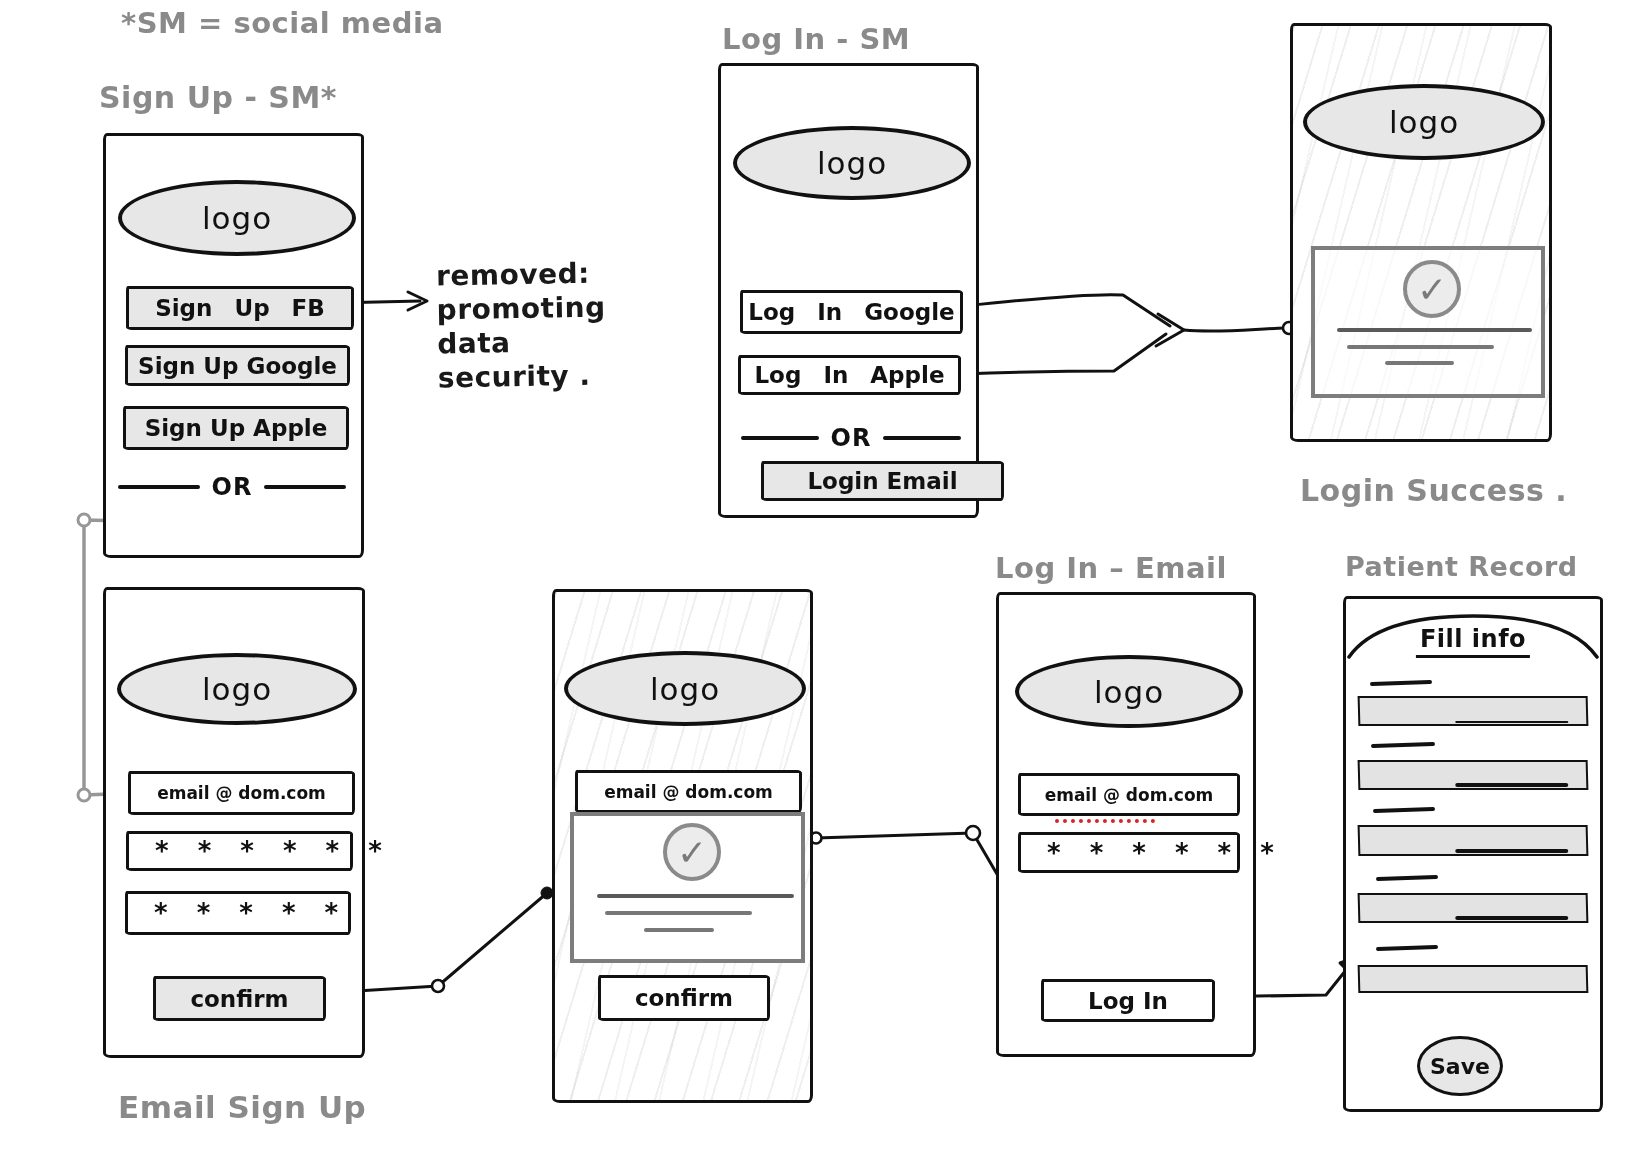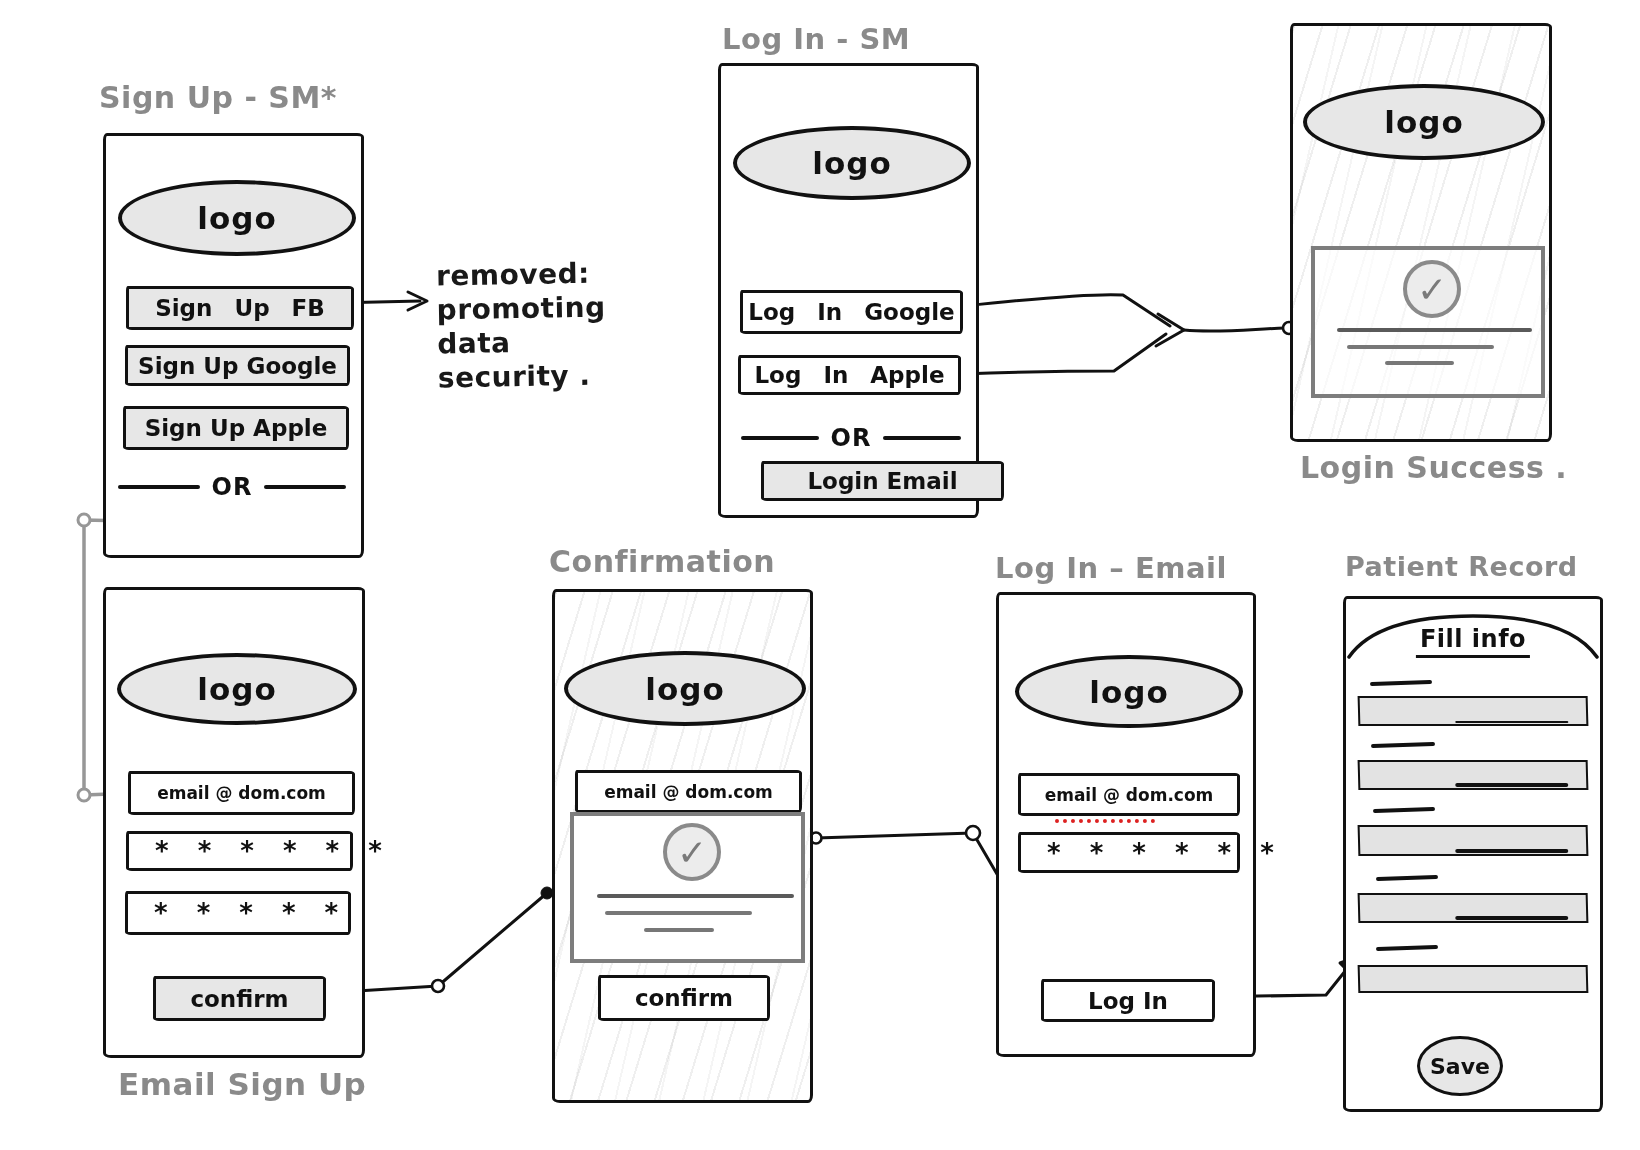--- a/index.html
+++ b/index.html
@@ -21,21 +21,21 @@
   .gray-text { color:#8a8a8a; }
   .panel { position:absolute; border:3.5px solid #111; background:#fff; border-radius:4px 7px 5px 8px / 7px 4px 8px 5px; }
   .texture {
     background-image:
       repeating-linear-gradient(107deg, rgba(125,125,125,0.12) 0px, rgba(125,125,125,0.12) 2px, transparent 2px, transparent 27px),
       repeating-linear-gradient(103deg, rgba(125,125,125,0.08) 0px, rgba(125,125,125,0.08) 2px, transparent 2px, transparent 43px);
   }
   .logo {
     position:absolute; background:#e7e7e7; border:4px solid #111; border-radius:50%;
     display:flex; align-items:center; justify-content:center;
-    font-size:31px; font-weight:700; letter-spacing:1px;
+    font-size:31px; font-weight:400; letter-spacing:1px;
   }
   .btn, .field {
     position:absolute; border:3px solid #111; background:#fff;
     display:flex; align-items:center; justify-content:center;
     font-size:23px; font-weight:700; white-space:nowrap;
     border-radius:2px 5px 3px 6px / 5px 3px 6px 3px;
   }
   .btn.gray { background:#e7e7e7; }
   .wsp { word-spacing:14px; }
   .field { justify-content:center; font-size:17px; }
@@ -52,21 +52,21 @@
   .m-line { position:absolute; border-radius:2px; }
   .red-dots { position:absolute; border-bottom:4px dotted #dd2222; height:6px; }
   .pr-arc { position:absolute; left:0; top:8px; pointer-events:none; }
   .pr-label-stroke { position:absolute; height:3.5px; background:#111; border-radius:2px; transform:rotate(-2deg); }
   .pr-box { position:absolute; background:#e3e3e3; border:2.5px solid #111; transform:skewX(1.5deg); }
   .pr-box .inner-line { position:absolute; height:4px; background:#111; bottom:1px; left:42%; right:8%; border-radius:2px; }
   .save-btn {
     position:absolute; background:#e7e7e7; border:3.5px solid #111; border-radius:50%;
     display:flex; align-items:center; justify-content:center; font-size:22px; font-weight:700;
   }
-  .caption { position:absolute; white-space:nowrap; }
+  .caption { position:absolute; white-space:nowrap;margin-top:23px; }
 </style>
 </head>
 <body>
 
 <div class="canvas">
 
   <svg class="connectors" viewBox="0 0 1640 1150">
 
     <g>
       <path d="M334,303 L420,301"></path>
@@ -105,20 +105,21 @@
       <path d="M965,306 C1030,299 1095,293 1123,295 L1170,326"></path>
       <path d="M961,374 C1020,372 1080,371 1114,371 L1166,334"></path>
       <path d="M1158,314 L1184,330 L1156,346"></path>
       <path d="M1184,330 C1220,333 1252,329 1285,328"></path>
       <circle class="node" cx="965" cy="306" r="6"></circle>
       <circle class="node" cx="961" cy="374" r="6"></circle>
       <circle class="node" cx="1289" cy="328" r="6"></circle>
     </g>
   </svg>
 
+  <div class="hand gray-text" style="left:121px;top:6px;font-size:29px">*SM = social media</div>
 
   <div class="hand" style="left:437px;top:258px;font-size:28px;line-height:34px;color:#191919;transform:rotate(-1deg)">
     <div>removed:</div>
     <div>promoting</div>
     <div>data</div>
     <div>security .</div>
   </div>
 
   <div class="hand gray-text" style="left:99px;top:80px;font-size:30px">Sign Up - SM*</div>
   <div class="panel" style="left:103px;top:133px;width:261px;height:425px">
@@ -169,21 +170,20 @@
     <div class="logo" style="left:11px;top:63px;width:240px;height:72px">
       <span>logo</span>
     </div>
     <div class="field" style="left:22px;top:181px;width:227px;height:44px">email @ dom.com</div>
     <div class="field stars" style="left:20px;top:241px;width:227px;height:40px">* * * * * *</div>
     <div class="field stars" style="left:19px;top:301px;width:226px;height:44px">* * * * *</div>
     <div class="btn gray" style="left:47px;top:386px;width:173px;height:45px">confirm</div>
   </div>
   <div class="hand gray-text caption" style="left:118px;top:1066px;font-size:31px">Email Sign Up</div>
 
-  <div class="hand gray-text" style="left:549px;top:544px;font-size:30px">Confirmation</div>
   <div class="panel texture" style="left:552px;top:589px;width:261px;height:514px">
     <div class="logo" style="left:9px;top:59px;width:242px;height:75px">
       <span>logo</span>
     </div>
     <div class="field" style="left:20px;top:178px;width:227px;height:43px">email @ dom.com</div>
     <div class="modal" style="left:15px;top:220px;width:235px;height:151px;background:#fff">
       <div class="check-circle" style="left:89px;top:7px">
         <span>✓</span>
       </div>
       <div class="m-line" style="left:23px;top:78px;width:197px;height:4px;background:#5a5a5a"></div>

